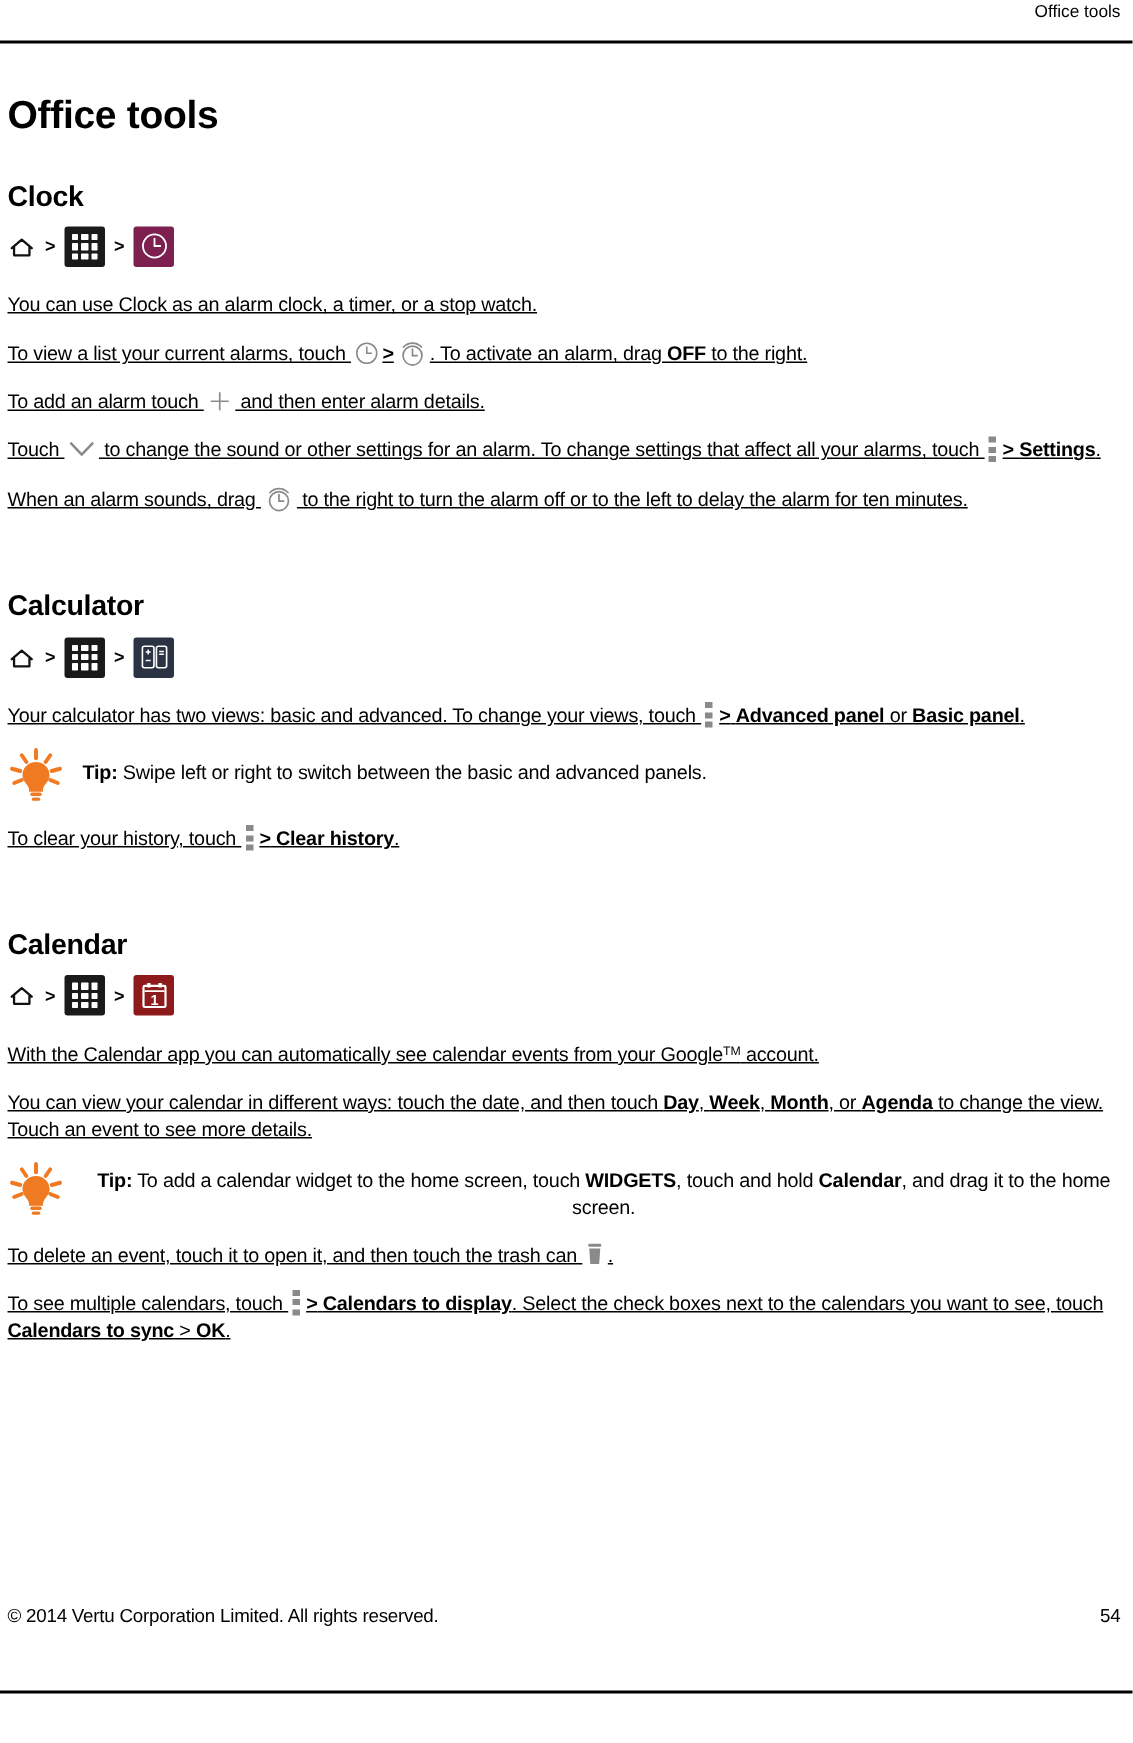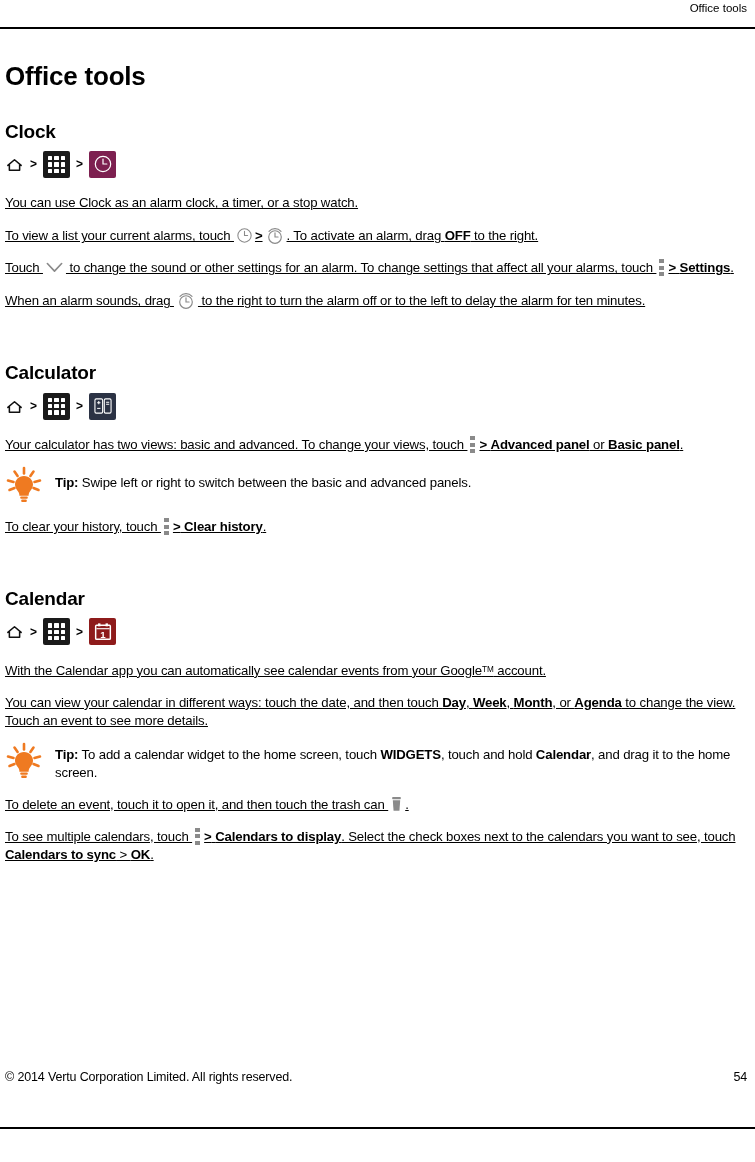--- a/index.html
+++ b/index.html
@@ -148,20 +148,21 @@
   .inl-dots i:nth-child(1) { top: 0; }
   .inl-dots i:nth-child(2) { top: 6.5px; }
   .inl-dots i:nth-child(3) { top: 13px; }
 
   
   .tip {
     display: flex;
     align-items: flex-start;
     gap: 10px;
     margin: 0 0 14px 0;
+    text-align: center;
   }
   .tip-bulb {
     flex: none;
     width: 40px;
     height: 38px;
     margin-top: -2px;
   }
   .tip-text {
     font-size: 13.2px;
     line-height: 1.36;
@@ -241,20 +242,23 @@
 
     <p class="body"><span>To view a list your current alarms, touch </span><span class="inl inl-clock"><svg viewBox="0 0 24 24" width="17" height="17">
             <circle cx="12" cy="12" r="9.4" fill="none" stroke="#8a8a8a" stroke-width="1.5"></circle>
             <path d="M12 6.2 V12 H16.4" fill="none" stroke="#8a8a8a" stroke-width="1.5" stroke-linecap="round"></path>
           </svg></span><span class="b">&gt;</span><span class="inl inl-alarm"><svg viewBox="0 0 26 24" width="20" height="19">
             <circle cx="13" cy="14" r="8.2" fill="none" stroke="#8a8a8a" stroke-width="1.5"></circle>
             <path d="M13 8.5 V14 H17" fill="none" stroke="#8a8a8a" stroke-width="1.5" stroke-linecap="round"></path>
             <path d="M5.2 6.6 A10.5 10.5 0 0 1 20.8 6.6" fill="none" stroke="#8a8a8a" stroke-width="1.5" stroke-linecap="round"></path>
           </svg></span><span>. To activate an alarm, drag </span><b>OFF</b><span> to the right.</span></p>
 
+    <p class="body"><span>To add an alarm touch </span><span class="inl inl-plus"><svg viewBox="0 0 24 24" width="17" height="17">
+            <path d="M12 3.5 V20.5 M3.5 12 H20.5" fill="none" stroke="#8a8a8a" stroke-width="1.6"></path>
+          </svg></span><span> and then enter alarm details.</span></p>
 
     <p class="body"><span>Touch </span><span class="inl inl-chev"><svg viewBox="0 0 24 16" width="19" height="13">
             <path d="M3 3 L12 12.5 L21 3" fill="none" stroke="#8a8a8a" stroke-width="2.1" stroke-linecap="round" stroke-linejoin="round"></path>
           </svg></span><span> to change the sound or other settings for an alarm. To change settings that affect all your alarms, touch </span><span class="inl-dots"><i></i><i></i><i></i></span><span class="b">&gt;</span> <b>Settings</b><span>.</span></p>
 
     <p class="body"><span>When an alarm sounds, drag </span><span class="inl inl-alarm"><svg viewBox="0 0 26 24" width="20" height="19">
             <circle cx="13" cy="14" r="8.2" fill="none" stroke="#8a8a8a" stroke-width="1.5"></circle>
             <path d="M13 8.5 V14 H17" fill="none" stroke="#8a8a8a" stroke-width="1.5" stroke-linecap="round"></path>
             <path d="M5.2 6.6 A10.5 10.5 0 0 1 20.8 6.6" fill="none" stroke="#8a8a8a" stroke-width="1.5" stroke-linecap="round"></path>
           </svg></span><span> to the right to turn the alarm off or to the left to delay the alarm for ten minutes.</span></p>

